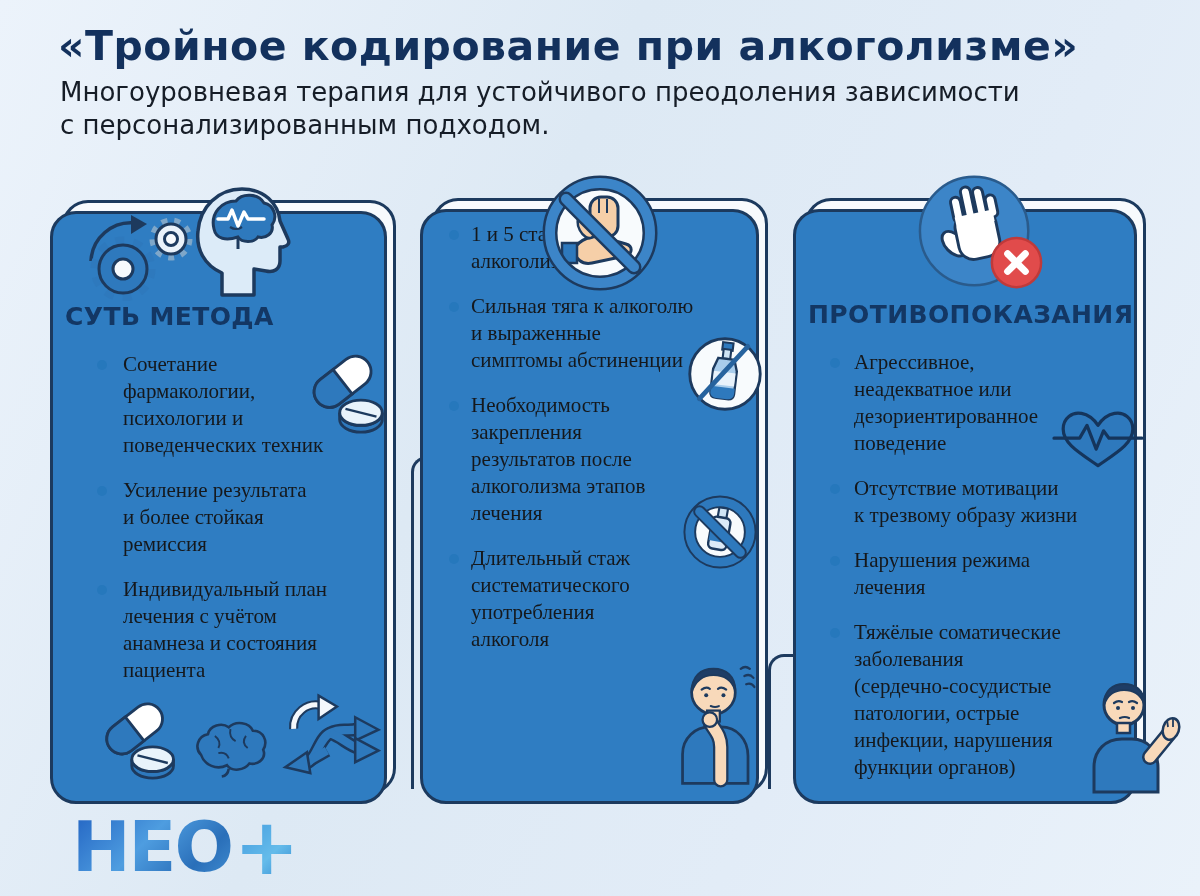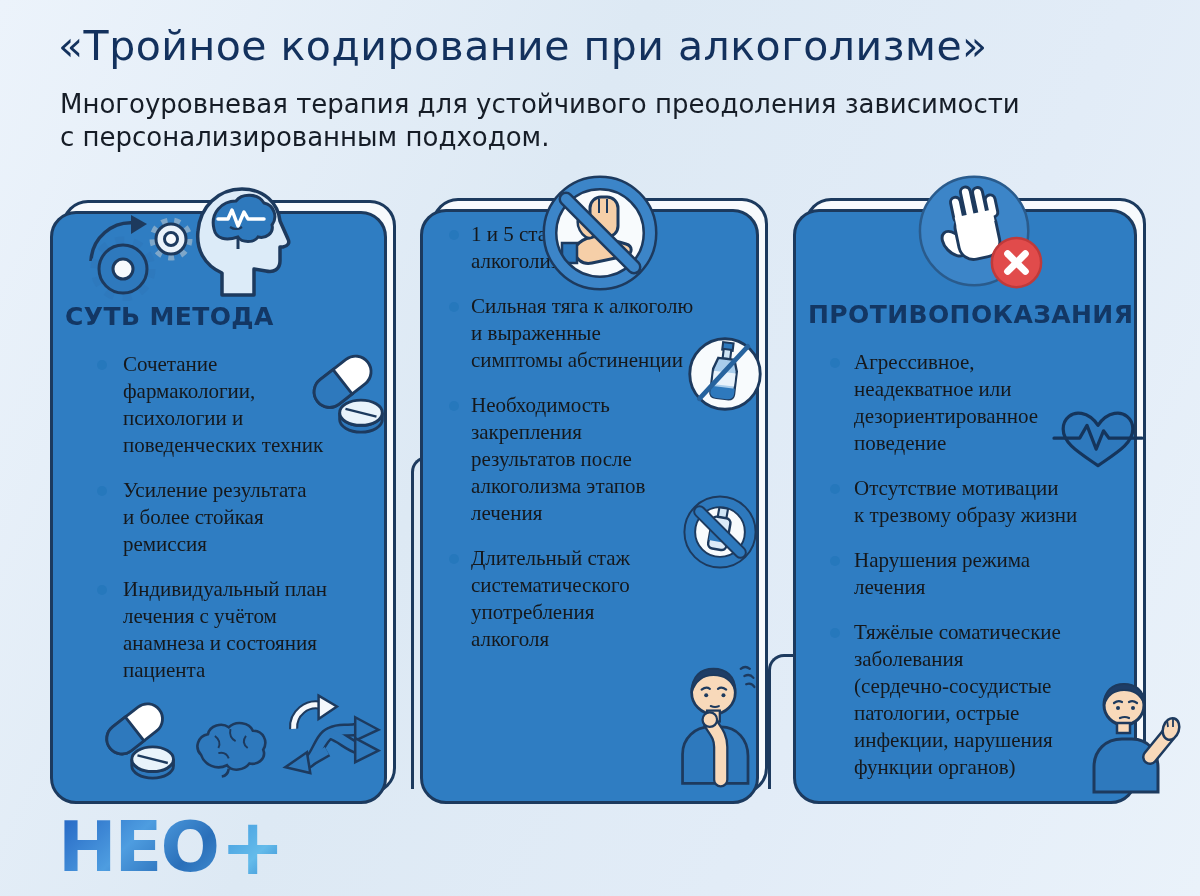--- a/index.html
+++ b/index.html
@@ -6,25 +6,25 @@
   .page{
     position:relative;
     width:1200px;height:896px;
     background:linear-gradient(115deg,#ecf3fb 0%,#dde9f4 40%,#e2ecf7 70%,#eaf2fa 100%);
     font-family:"DejaVu Sans","Liberation Sans",sans-serif;
     overflow:hidden;
     color:#17191c;
   }
   .page-title{
     position:absolute;left:58px;top:22px;margin:0;
-    font-size:41px;font-weight:400;letter-spacing:.5px;
+    font-size:41px;font-weight:700;letter-spacing:.5px;
     color:#13315d;
   }
   .page-subtitle{
-    position:absolute;left:60px;top:88px;margin:0;
+    position:absolute;left:60px;top:76px;margin:0;
     font-size:26px;line-height:33px;color:#161d27;
     white-space:pre-line;
   }
   
   .connector{
     position:absolute;z-index:0;
     border-left:3px solid #1d3a5e;border-top:3px solid #1d3a5e;
     border-top-left-radius:16px;background:transparent;
   }
   .connector.c1{left:411px;top:456px;width:23px;height:330px;}
@@ -71,21 +71,21 @@
   .c1-footer{
     position:absolute;left:26px;right:12px;bottom:10px;
     display:flex;justify-content:space-between;align-items:flex-end;
   }
   .c2-bottle1{left:250px;top:132px;}
   .c2-bottle2{left:246px;top:292px;}
   .c2-man{left:233px;top:453px;}
   .c3-heart{left:244px;top:206px;}
   .c3-man{left:276px;top:476px;}
   
-  .logo{position:absolute;left:58px;top:806px;display:flex;align-items:center;}
+  .logo{position:absolute;left:72px;top:806px;display:flex;align-items:center;}
   .logo-text{
     font-size:70px;font-weight:700;letter-spacing:-2px;
     background:linear-gradient(135deg,#1f5fc0 0%,#4e9de0 45%,#2a6fb9 75%,#4593d6 100%);
     -webkit-background-clip:text;background-clip:text;
     -webkit-text-fill-color:transparent;color:transparent;
   }
   .logo-plus{
     font-size:78px;font-weight:700;margin-left:2px;line-height:60px;
     background:linear-gradient(135deg,#3f97dd 0%,#64bbea 60%,#2f85cf 100%);
     -webkit-background-clip:text;background-clip:text;

